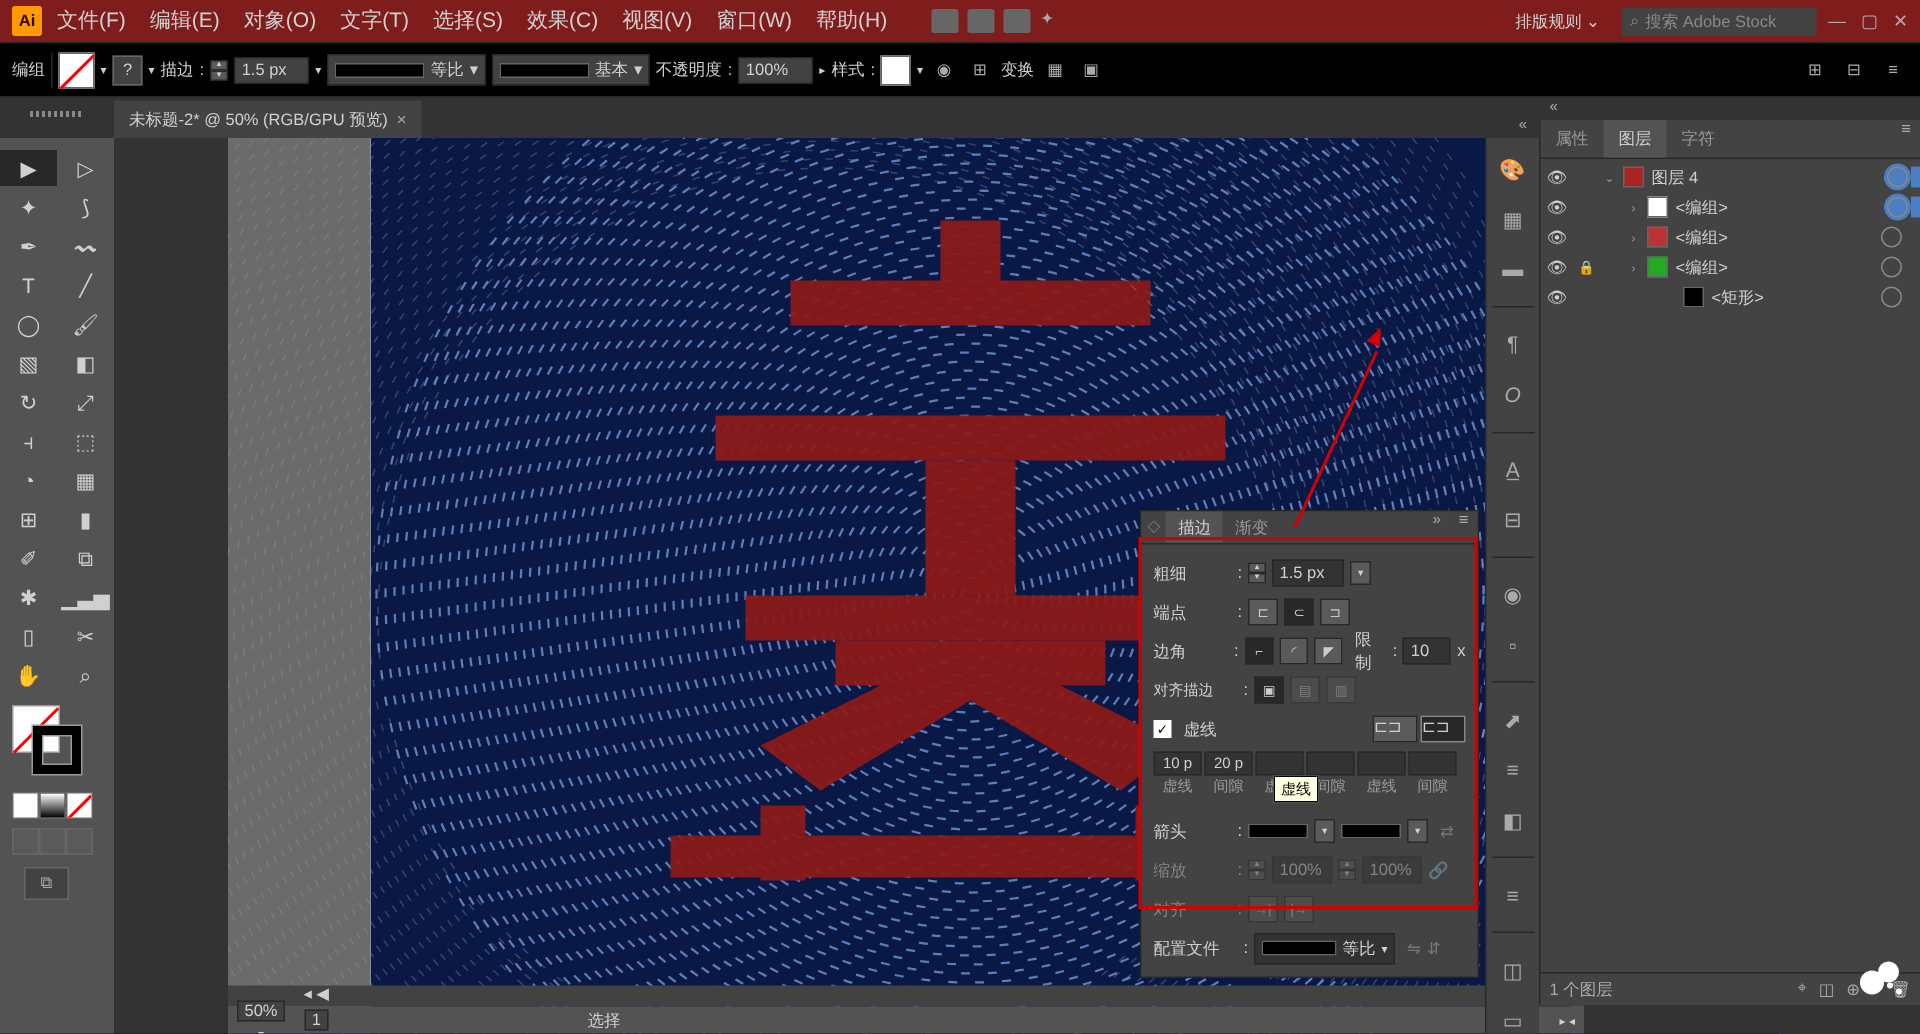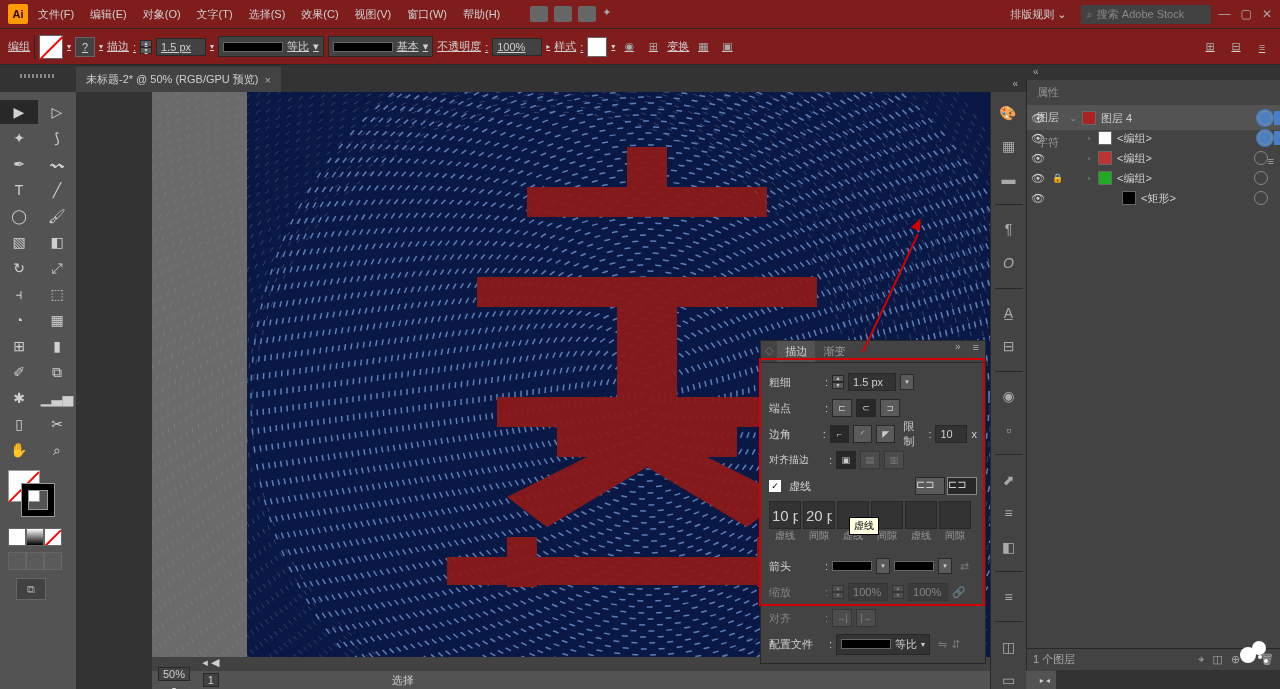--- a/index.html
+++ b/index.html
@@ -1,30 +1,30 @@
 <!DOCTYPE html>
 <html><head>
 <meta charset="utf-8">
 <style>
 * { margin: 0; padding: 0; box-sizing: border-box; font-family: "Microsoft YaHei", Arial, sans-serif; }
 body { width: 1280px; height: 689px; background: #333333; color: #d0d0d0; overflow: hidden; position: relative; font-size: 11px; }
 
 
 .menubar { height: 28px; background: #7f1d1d; display: flex; align-items: center; padding: 0 8px; gap: 4px; }
 .ai-logo { width: 20px; height: 20px; background: #ff9a00; color: #330000; font-weight: bold; display: flex; align-items: center; justify-content: center; font-size: 11px; border-radius: 2px; }
-.menu-item { padding: 0 6px; color: #d0d0d0; cursor: pointer; font-size: 11px; }
+.menu-item { padding: 0 6px; color: #d0d0d0; cursor: pointer; font-size: 14px; }
 .menubar-right { margin-left: auto; display: flex; align-items: center; gap: 8px; }
 .workspace-sel { color: #d0d0d0; padding: 2px 6px; font-size: 11px; }
 .search-box { background: #424242; padding: 2px 6px; color: #888; width: 130px; font-size: 11px; display: flex; align-items: center; gap: 4px; }
 .window-controls { display: flex; gap: 10px; color: #aaa; font-size: 12px; }
 .menubar-icons { display: flex; gap: 6px; margin-left: 20px; }
 .mb-icon { width: 18px; height: 16px; background: #666; border-radius: 2px; }
 
 
-.controlbar { height: 36px; background: #7f1d1d; border-top: 1px solid #282828; display: flex; align-items: center; padding: 0 8px; gap: 4px; font-size: 11px; text-decoration: underline; }
+.controlbar { height: 36px; background: #000000; border-top: 1px solid #282828; display: flex; align-items: center; padding: 0 8px; gap: 4px; font-size: 11px; }
 .ctrl-label { color: #d0d0d0; }
 .ctrl-swatch { width: 24px; height: 24px; background: #fff; border: 1px solid #666; position: relative; }
 .ctrl-swatch::after { content: ''; position: absolute; width: 140%; height: 2px; background: red; top: 50%; left: -20%; transform: rotate(-45deg); }
 .ctrl-input { background: #424242; border: 1px solid #282828; color: #d0d0d0; padding: 2px 4px; width: 50px; font-size: 11px; }
 .ctrl-dd { background: #424242; border: 1px solid #282828; padding: 2px 4px; display: flex; align-items: center; gap: 4px; }
 .ctrl-stroke-preview { width: 60px; height: 10px; background: #000; border: 1px solid #666; }
 .ctrl-sep { width: 1px; height: 24px; background: #282828; }
 .ctrl-right { margin-left: auto; display: flex; gap: 6px; align-items: center; }
 .ctrl-icon { width: 20px; height: 20px; display: flex; align-items: center; justify-content: center; color: #aaa; }
 .ctrl-q { width: 20px; height: 20px; background: #424242; border: 1px solid #666; display: flex; align-items: center; justify-content: center; }
@@ -66,21 +66,21 @@
 
 
 .rightdock { width: 36px; background: #434343; display: flex; flex-direction: column; align-items: center; padding-top: 12px; gap: 16px; position: absolute; left: 990px; top: 92px; bottom: 0; border-left: 1px solid #282828; }
 .rightdock::before { content:'«'; position: absolute; top: -14px; right: 8px; color: #aaa; font-size: 10px; }
 .dock-icon { width: 22px; height: 22px; color: #aaa; display: flex; align-items: center; justify-content: center; font-size: 14px; }
 .dock-sep { width: 28px; height: 1px; background: #282828; }
 
 
 .layers-panel { position: absolute; left: 1026px; top: 80px; right: 0; height: 590px; background: #434343; border-left: 1px solid #282828; }
 .layers-panel::before { content:'«'; position: absolute; top: -14px; left: 6px; color: #aaa; font-size: 10px; }
-.panel-tabs { display: flex; height: 26px; border-bottom: 1px solid #282828; flex-direction: column; }
+.panel-tabs { display: flex; height: 26px; border-bottom: 1px solid #282828; }
 .ptab { padding: 5px 10px; font-size: 11px; color: #999; cursor: pointer; }
 .ptab.active { background: #535353; color: #d0d0d0; }
 .panel-menu { margin-left: auto; padding: 0 6px; color: #aaa; }
 .layers-list { padding: 2px 0; }
 .layer-row { display: flex; align-items: center; height: 20px; font-size: 11px; }
 .lr-vis { width: 22px; text-align: center; color: #d0d0d0; }
 .lr-lock { width: 18px; text-align: center; color: #999; font-size: 9px; }
 .lr-disc { color: #999; width: 12px; text-align: center; font-size: 8px; }
 .lr-thumb { width: 14px; height: 14px; border: 1px solid #666; margin: 0 3px; flex-shrink: 0; }
 .lr-name { flex: 1; padding-left: 2px; white-space: nowrap; overflow: hidden; }
@@ -104,21 +104,21 @@
 .sp-label { width: 52px; text-align: left; color: #d0d0d0; }
 .sp-stepper { display: flex; flex-direction: column; width: 12px; }
 .sp-step { height: 7px; background: #5a5a5a; border: 1px solid #282828; font-size: 6px; line-height: 5px; text-align: center; }
 .sp-input { background: #333; border: 1px solid #282828; color: #d0d0d0; padding: 2px 4px; width: 48px; font-size: 11px; }
 .sp-btn { width: 20px; height: 18px; background: #5a5a5a; border: 1px solid #282828; display: flex; align-items: center; justify-content: center; font-size: 9px; color: #ccc; }
 .sp-btn.sel { background: #282828; }
 .sp-check { width: 12px; height: 12px; background: #fff; display: inline-flex; align-items: center; justify-content: center; color: #000; font-size: 9px; margin-right: 4px; }
 .sp-dash-btn { width: 30px; height: 18px; background: #5a5a5a; border: 1px solid #282828; }
 .sp-dash-btn.sel { background: #282828; border-color: #888; }
 .sp-dash-inputs { display: flex; gap: 2px; margin-top: 2px; }
-.sp-dash-inp { width: 32px; background: #333; border: 1px solid #282828; color: #d0d0d0; font-size: 15px; padding: 1px 2px; text-align: center; height: 28px; }
+.sp-dash-inp { width: 32px; background: #333; border: 1px solid #282828; color: #d0d0d0; font-size: 10px; padding: 1px 2px; text-align: center; height: 16px; }
 .sp-dash-labels { display: flex; gap: 2px; font-size: 10px; color: #999; }
 .sp-dash-lbl { width: 32px; text-align: center; }
 .sp-arrow-preview { width: 40px; height: 10px; background: #000; border: 1px solid #666; }
 .sp-dd { width: 14px; height: 16px; background: #5a5a5a; border: 1px solid #282828; display: flex; align-items: center; justify-content: center; font-size: 7px; }
 .sp-tooltip { position: absolute; background: #ffffe1; color: #000; border: 1px solid #000; padding: 1px 4px; font-size: 10px; left: 88px; top: 176px; z-index: 5; }
 
 
 .watermark { position: absolute; right: 8px; bottom: 22px; display: flex; align-items: center; gap: 6px; color: #fff; font-size: 24px; z-index: 20; text-shadow: 0 0 3px rgba(0,0,0,0.8); }
 .wm-icon { width: 32px; height: 26px; position: relative; }
 .wm-icon::before { content:''; position:absolute; width:16px; height:16px; border-radius:50%; background:#fff; left:0; top:6px; }

